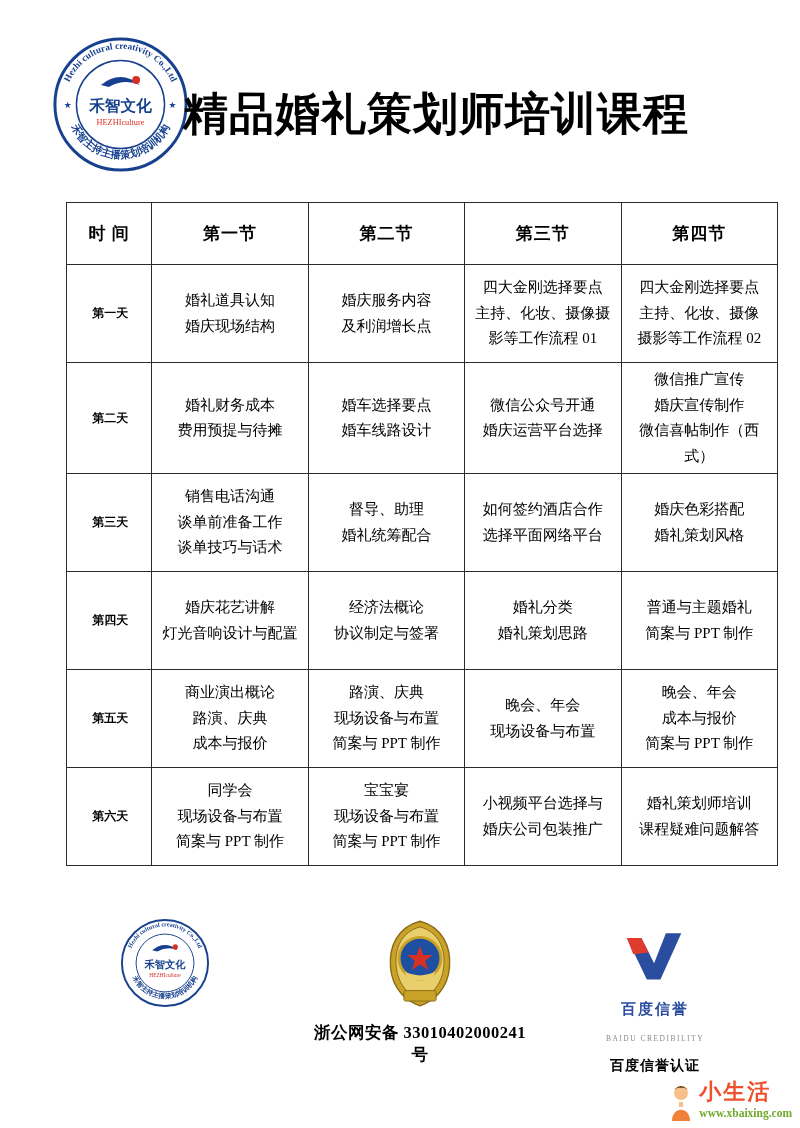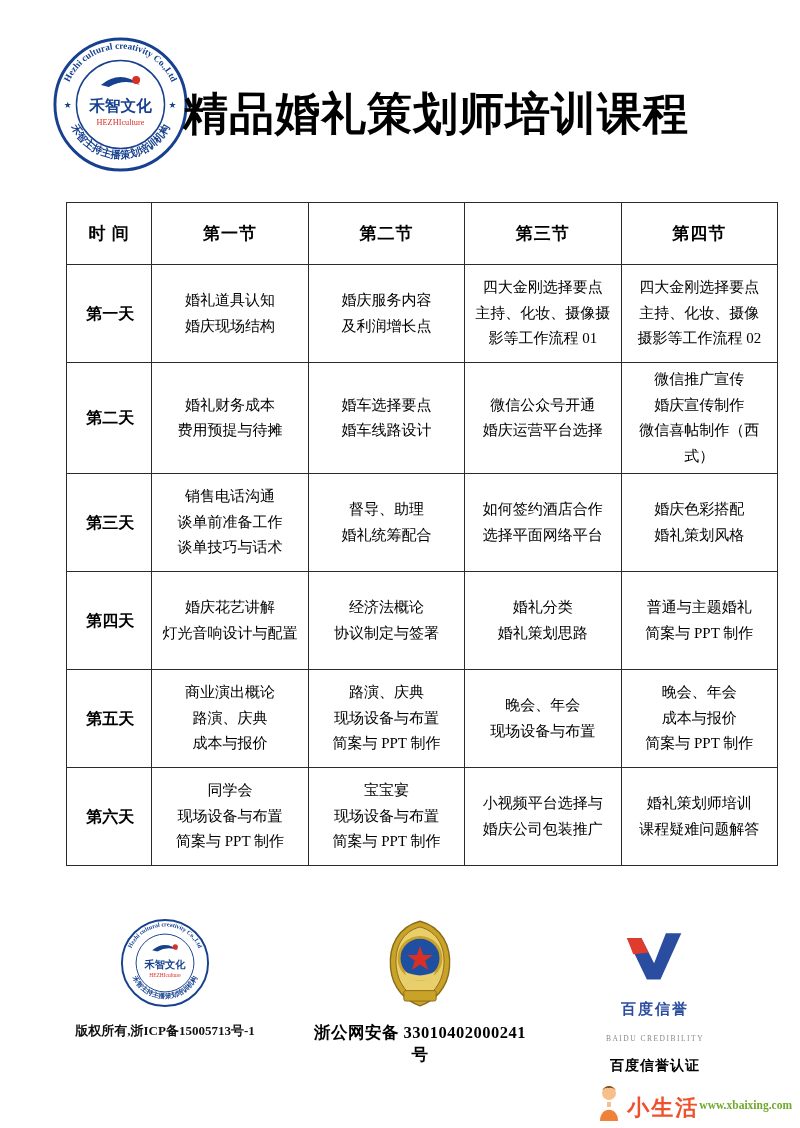--- a/index.html
+++ b/index.html
@@ -31,41 +31,41 @@
     text-align: center; vertical-align: middle;
     padding: 4px 6px;
   }
   table.schedule col.c-time { width: 12%; }
   table.schedule col.c-sess { width: 22%; }
   table.schedule thead th {
     height: 62px; font-size: 17px; font-weight: bold;
     letter-spacing: 1px;
   }
   table.schedule tbody td { height: 98px; font-size: 15px; line-height: 1.7; white-space: pre-line; }
-  table.schedule tbody td.day { font-size: 16px; font-weight: bold; white-space: nowrap; padding-left: 8px; }
+  table.schedule tbody td.day { font-size: 12px; font-weight: bold; white-space: nowrap; padding-left: 8px; }
 
   
   .footer { position: absolute; left: 0; top: 918px; width: 800px; height: 140px; }
   .footer-block { position: absolute; text-align: center; }
   .footer-left { left: 60px; width: 210px; }
   .footer-center { left: 310px; width: 220px; }
   .footer-right { left: 570px; width: 170px; }
   .logo-bottom { width: 90px; height: 90px; display: inline-block; }
   .copyright-text { margin-top: 10px; font-size: 13px; font-weight: bold; color: #111; }
   .badge { width: 76px; height: 92px; display: inline-block; }
   .police-text { margin-top: 8px; font-size: 16.5px; font-weight: bold; color: #000; letter-spacing: 0.5px; }
   .baidu-logo { width: 58px; height: 52px; display: inline-block; margin-top: 12px; }
   .baidu-title { font-size: 15px; font-weight: bold; color: #2b4da0; letter-spacing: 2px; margin-top: 14px; }
   .baidu-sub { font-size: 7.5px; color: #8a8a8a; letter-spacing: 1.5px; margin-top: 15px; }
   .baidu-cert { font-size: 14px; font-weight: bold; color: #000; margin-top: 14px; letter-spacing: 1px; }
 
   
   .watermark { position: absolute; right: 8px; bottom: 6px; display: flex; align-items: flex-end; gap: 5px; }
   .wm-icon { width: 26px; height: 38px; }
-  .wm-texts { display: flex; flex-direction: row; line-height: 1.1; padding-bottom: 2px; }
+  .wm-texts { display: flex; flex-direction: column; line-height: 1.1; padding-bottom: 2px; }
   .wm-name { font-size: 22px; font-weight: 900; color: #f0512d; letter-spacing: 2px; }
   .wm-url { font-size: 11.5px; font-weight: bold; color: #6fa82a; margin-top: 3px; }
 </style>
 </head>
 <body>
 
 <div class="page">
 
   <div class="logo-top">
     <svg viewBox="0 0 140 140" width="137" height="137">
@@ -202,21 +202,20 @@
           <textPath href="#lt2" startOffset="50%" text-anchor="middle">Hezhi cultural creativity Co.,Ltd</textPath>
         </text>
         <text font-size="10.5" fill="#17418f" font-weight="bold">
           <textPath href="#lb2" startOffset="50%" text-anchor="middle">禾智主持主播策划培训机构</textPath>
         </text>
         <path d="M50 50 Q70 34 90 50 Q74 43 58 52 Z" fill="#17418f"></path>
         <circle cx="86" cy="45" r="4" fill="#d93025"></circle>
         <text x="70" y="77" text-anchor="middle" font-size="16" font-weight="bold" fill="#17418f">禾智文化</text>
         <text x="70" y="91" text-anchor="middle" font-size="8.5" fill="#d93025">HEZHIculture</text>
       </svg>
-      <div class="copyright-text">版权所有,浙ICP备15005713号-1</div>
     </div>
 
     <div class="footer-block footer-center">
       <svg class="badge" viewBox="0 0 80 96">
         <path d="M40 3 C17 9 7 29 9 52 C11 75 26 87 40 92 C54 87 69 75 71 52 C73 29 63 9 40 3 Z" fill="#c9a227" stroke="#8a6d1a" stroke-width="1.5"></path>
         <path d="M40 9 C21 14 13 31 15 51 C17 70 28 81 40 86 C52 81 63 70 65 51 C67 31 59 14 40 9 Z" fill="#e9cf6b" stroke="#8a6d1a" stroke-width="1"></path>
         <circle cx="40" cy="42" r="22" fill="#1e4fa0" stroke="#c9a227" stroke-width="3"></circle>
         <polygon points="40,29 43.4,38.6 53.5,38.6 45.4,44.6 48.6,54.4 40,48.5 31.4,54.4 34.6,44.6 26.5,38.6 36.6,38.6" fill="#d93025"></polygon>
         <path d="M24 56 Q40 64 56 56 L54 62 Q40 69 26 62 Z" fill="#e9cf6b"></path>
         <rect x="23" y="76" width="34" height="11" rx="2" fill="#c9a227" stroke="#8a6d1a" stroke-width="1"></rect>

